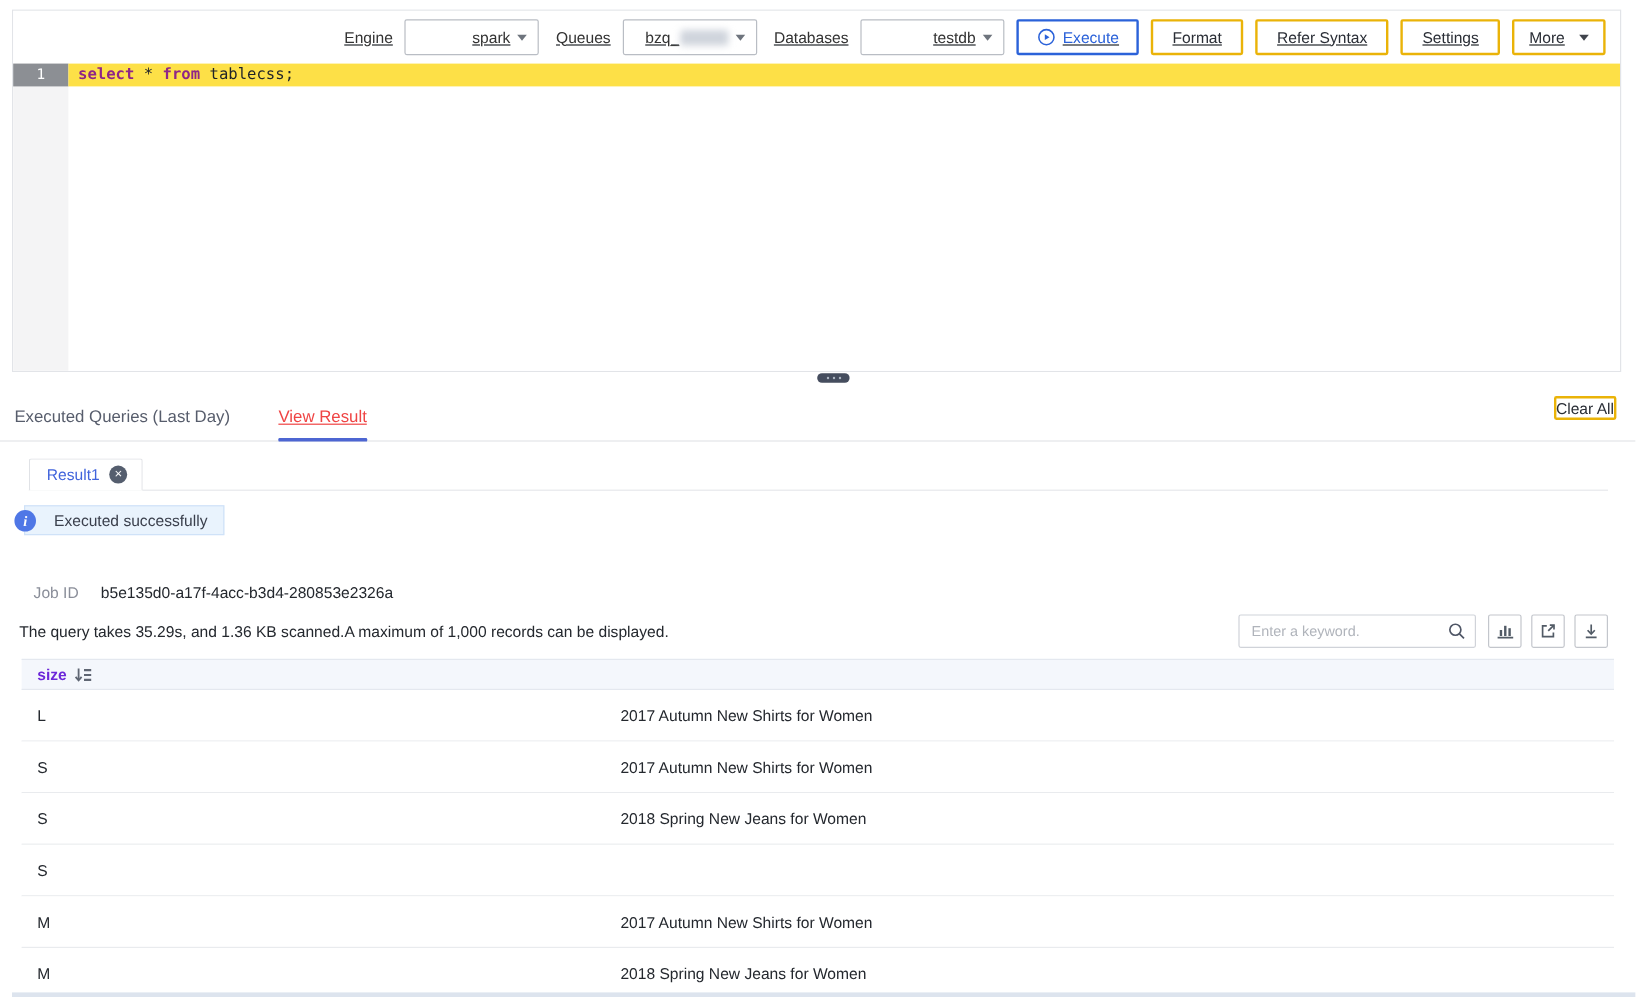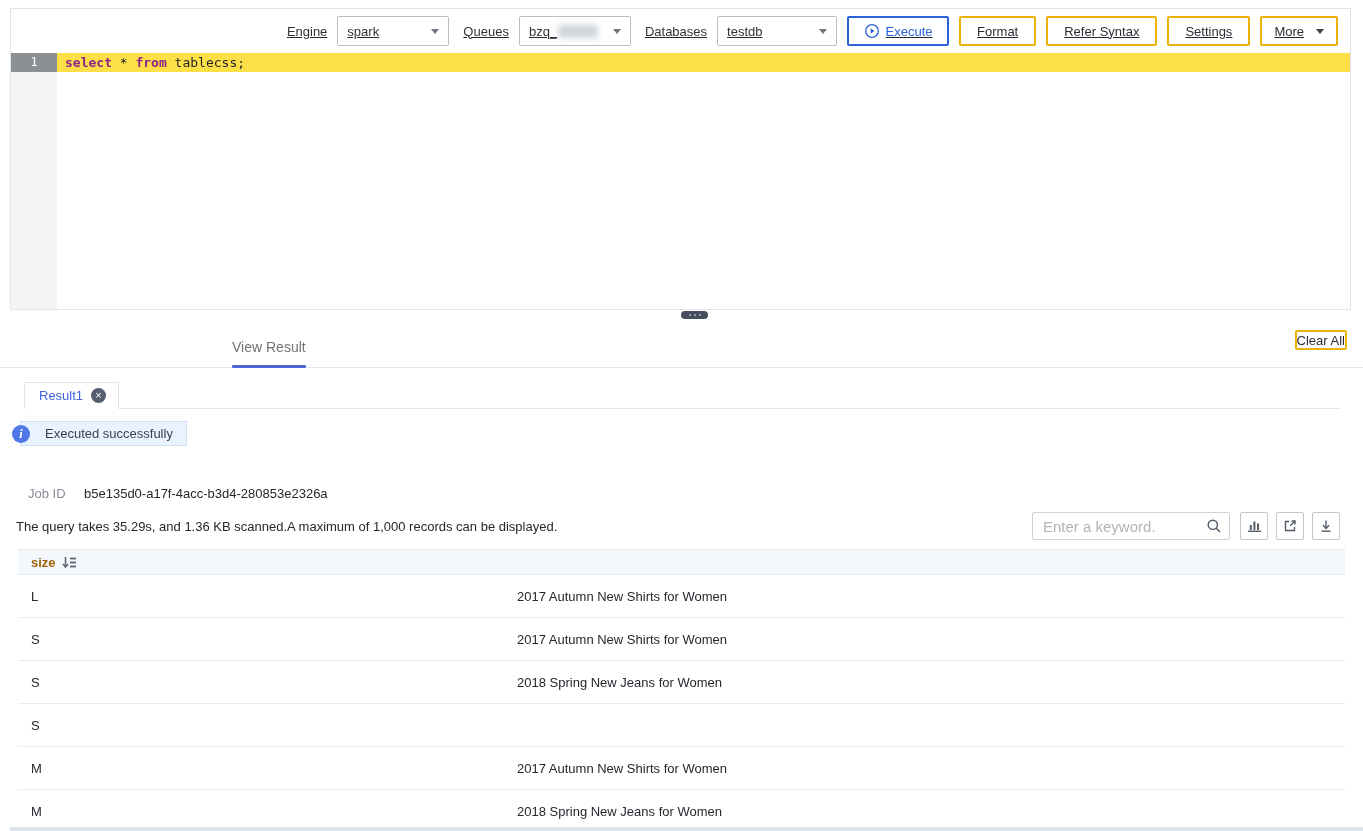--- a/index.html
+++ b/index.html
@@ -7,21 +7,21 @@
     font-family:"Liberation Sans", sans-serif; color:#24282e; }
   .page { position:relative; width:1363px; height:831px; }
 
   
   .editor-panel { position:absolute; left:10px; top:8px; right:12px; height:302px;
     border:1px solid #e2e4e8; background:#fff; display:flex; flex-direction:column; }
   .toolbar { height:44px; display:flex; align-items:center; justify-content:flex-end;
     padding-right:12px; gap:10px; background:#fff;text-decoration:underline; }
   .tlabel { font-size:13px; color:#333; margin-left:4px; }
   .select { height:30px; border:1px solid #b9bdc4; border-radius:2px; background:#fff;
-    display:flex; align-items:center; justify-content:space-between; padding:0 9px;
+    display:flex; align-items:center; justify-content:flex-end; padding:0 9px;
     font-size:13px; color:#333; cursor:pointer; }
   .sel-engine { width:112px; } .sel-queues { width:112px; } .sel-db { width:120px; }
   .caret { width:0; height:0; border-left:4px solid transparent; border-right:4px solid transparent;
     border-top:5px solid #6e747d; flex:none; margin-left:6px; }
   .redact { display:inline-block; width:40px; height:13px; background:#cfd4dc;
     border-radius:2px; filter:blur(3px); margin-left:1px; }
   .btn { height:30px; border:2px solid #eab308; border-radius:2px; background:#fff;
     font-size:13px; color:#2a2e36; padding:0 16px; cursor:pointer;
     display:inline-flex; align-items:center; justify-content:center; gap:6px;
     font-family:"Liberation Sans", sans-serif; }
@@ -45,21 +45,21 @@
     background:#454d5e; border-radius:4px; display:flex; align-items:center;
     justify-content:center; gap:3px; cursor:ns-resize; }
   .drag-handle i { width:2px; height:2px; background:#aeb6c2; border-radius:50%; }
 
   
   .tabs-row { position:absolute; left:0; right:0; top:330px; height:38px;
     border-bottom:1px solid #e3e5e8; }
   .tab { position:absolute; top:0; height:38px; line-height:34px; font-size:14px;
     color:#575d6c; cursor:pointer; }
   .tab-q { left:12px; }
-  .tab-r { left:232px; color:#737373; }
+  .tab-r { left:232px; color:#ef4444;text-decoration:underline; }
   .tab-r::after { content:""; position:absolute; left:0; right:0; bottom:0; height:3px;
     background:#4d66d2; border-radius:1px; }
   .clear-all { position:absolute; right:16px; top:0; height:20px; padding:0 0; }
 
   .result-tabbar { position:absolute; left:24px; right:23px; top:381px; height:28px;
     border-bottom:1px solid #e6e8eb; }
   .result-tab { position:relative; top:1px; display:inline-flex; align-items:center; gap:8px;
     height:27px; padding:0 12px 0 14px; background:#fff; border:1px solid #e0e2e6;
     border-bottom:1px solid #fff; border-radius:2px 2px 0 0; font-size:13px; color:#4164dc;
     cursor:pointer; }
@@ -75,32 +75,32 @@
 
   .meta-row { position:absolute; left:0; right:0; height:16px; font-size:13px; }
   .meta-query { top:458px; } .meta-job { top:486px; }
   .mlabel { position:absolute; left:28px; color:#8a8e99; }
   .mvalue { position:absolute; left:84px; color:#24282e; }
 
   .summary-text { position:absolute; left:16px; top:519px; font-size:13px; color:#24282e; }
   .tools { position:absolute; right:23px; top:512px; height:28px; display:flex; gap:8px; }
   .search { position:relative; width:198px; height:28px; margin-right:2px; }
   .search input { width:100%; height:100%; border:1px solid #d0d3d9; border-radius:2px;
-    padding:0 30px 0 10px; font-size:15px; color:#333; outline:none;
+    padding:0 30px 0 10px; font-size:12px; color:#333; outline:none;
     font-family:"Liberation Sans", sans-serif; }
   .search input::placeholder { color:#b0b4bb; }
   .search svg { position:absolute; right:8px; top:6px; }
   .icon-btn { width:28px; height:28px; border:1px solid #c3c6cc; border-radius:2px;
     background:#fff; display:flex; align-items:center; justify-content:center; cursor:pointer; }
 
   
   .result-table { position:absolute; left:18px; right:18px; top:549px; }
   .thead { display:flex; height:26px; background:#f4f7fc; border-top:1px solid #e4e8ef;
     border-bottom:1px solid #e4e8ef; align-items:center; font-size:13px; font-weight:bold;
-    color:#a16207; }
+    color:#6d28d9; }
   .col1 { width:486px; padding-left:13px; flex:none; display:flex; align-items:center; gap:6px; }
   .col2 { flex:1; padding-left:13px; display:flex; align-items:center; gap:6px; }
   .trow { display:flex; height:43px; align-items:center; border-bottom:1px solid #e9ebee;
     font-size:13px; color:#24282e; background:#fff; }
   .sort-icon { cursor:pointer; display:inline-flex; }
   .bottom-strip { position:absolute; left:10px; right:0; bottom:0; height:4px; background:#dde4ee; }
 </style>
 </head>
 <body>
 
@@ -153,20 +153,21 @@
 
   </div>
 
   <div class="drag-handle">
       <i></i>
       <i></i>
       <i></i>
     </div>
 
   <div class="tabs-row">
+    <div class="tab tab-q">Executed Queries (Last Day)</div>
     <div class="tab tab-r">View Result</div>
     <button class="btn clear-all">Clear All</button>
   </div>
 
   <div class="result-tabbar">
     <div class="result-tab">
       <span>Result1</span>
       <span class="close">×</span>
     </div>
   </div>

